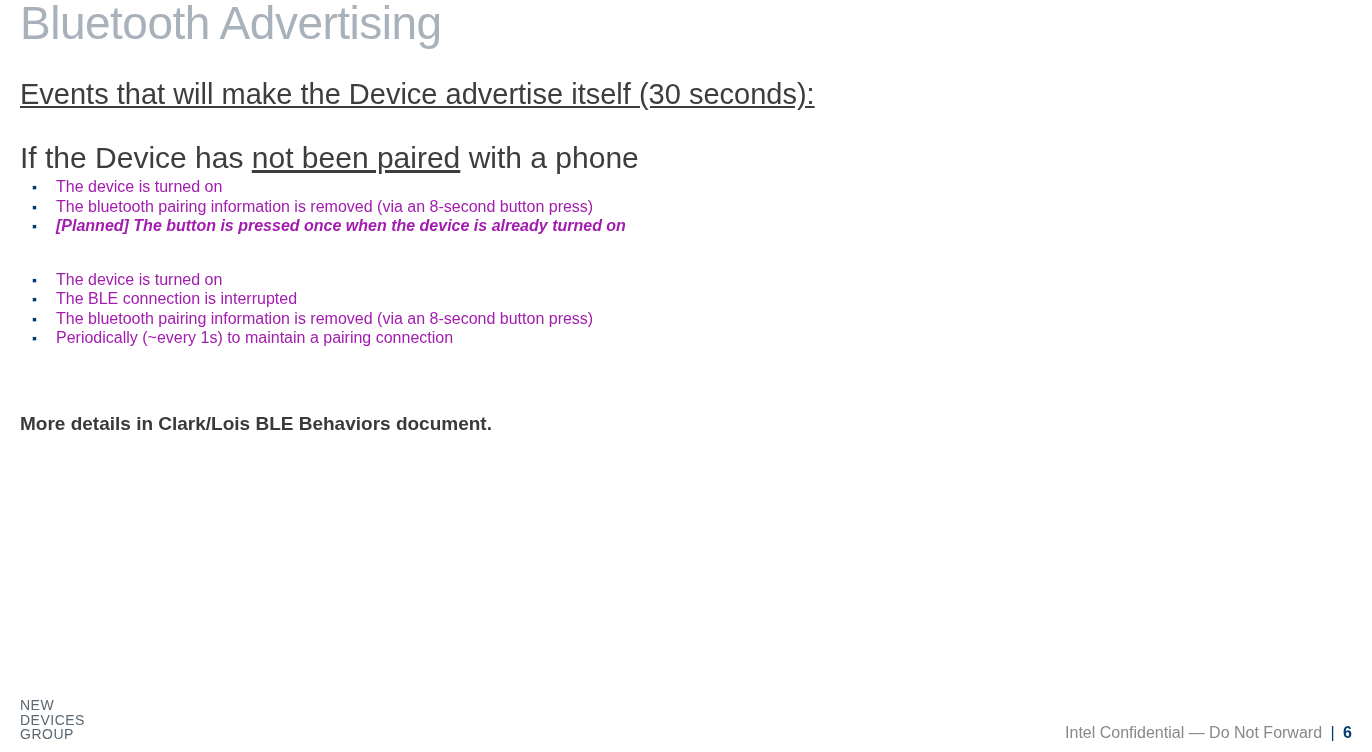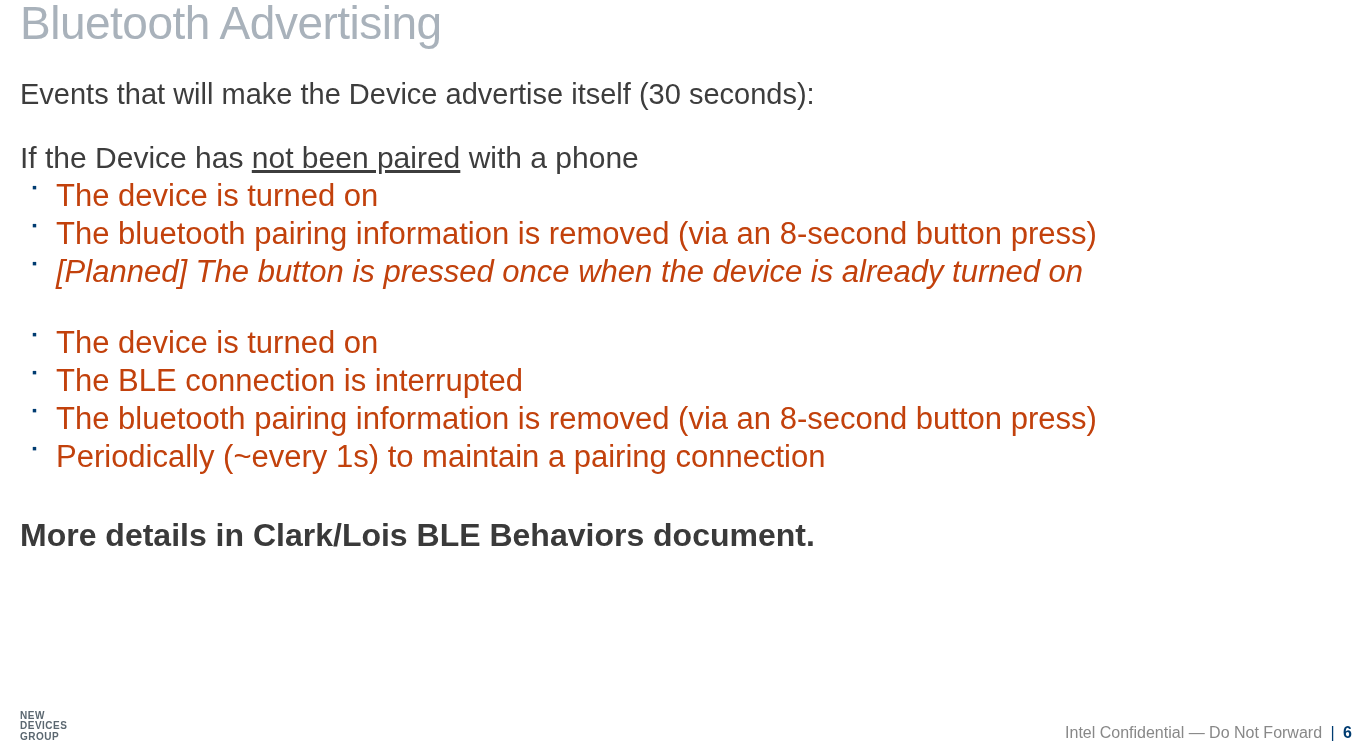--- a/index.html
+++ b/index.html
@@ -1,28 +1,28 @@
 <!DOCTYPE html>
 <html><head>
 <meta charset="utf-8">
 <style>
   * { margin: 0; padding: 0; box-sizing: border-box; }
   html, body { width: 1372px; height: 752px; font-family: "Segoe UI", "Helvetica Neue", Arial, sans-serif; background: #ffffff; color: #333; overflow: hidden; }
   .slide { position: relative; width: 1372px; height: 752px; padding: 0 20px; }
   .title { font-size: 46px; font-weight: 300; color: #a9b2bb; letter-spacing: -0.5px; margin-top: -4px; margin-bottom: 28px; }
-  .intro { font-size: 29px; color: #3d3d3d; font-weight: 400; margin-bottom: 30px; }
+  .intro { font-size: 29px; color: #3d3d3d; font-weight: 400; margin-bottom: 30px; text-decoration: underline; }
   .section-head { font-size: 30px; color: #3d3d3d; font-weight: 400; margin-bottom: 2px; }
   .section-head .underline { text-decoration: underline; }
   ul.bullets { list-style: none; padding-left: 36px; margin-bottom: 34px; }
-  ul.bullets li { position: relative; font-size: 31px; line-height: 1.22; color: #c2410c; }
+  ul.bullets li { position: relative; font-size: 16px; line-height: 1.22; color: #a21caf; }
   ul.bullets li::before { content: "▪"; position: absolute; left: -24px; top: 2px; font-size: 14px; color: #003c71; }
-  ul.bullets li.planned { font-style: italic; }
-  .bold-line { font-size: 32px; font-weight: 700; color: #3a3a3a; margin-top: 41px; }
+  ul.bullets li.planned { font-style: italic; font-weight: bold; }
+  .bold-line { font-size: 19px; font-weight: 700; color: #3a3a3a; margin-top: 65px; }
   .footer { position: absolute; bottom: 6px; left: 20px; right: 20px; display: flex; justify-content: space-between; align-items: flex-end; font-size: 11px; }
-  .footer-left { color: #5b6770; font-weight: 700; line-height: 1.05; letter-spacing: 0.5px; font-size: 10px; margin-top: 43px; }
+  .footer-left { color: #5b6770; font-weight: 400; line-height: 1.05; letter-spacing: 0.5px; font-size: 14px; margin-top: 43px; }
   .footer-right { color: #888; font-size: 16px; }
   .footer-right .pagebar { color: #003c71; margin: 0 4px; }
   .footer-right .pagenum { color: #003c71; font-weight: 700; }
 </style>
 </head>
 <body>
 
 <div class="slide">
   <h1 class="title">Bluetooth Advertising</h1>
 

